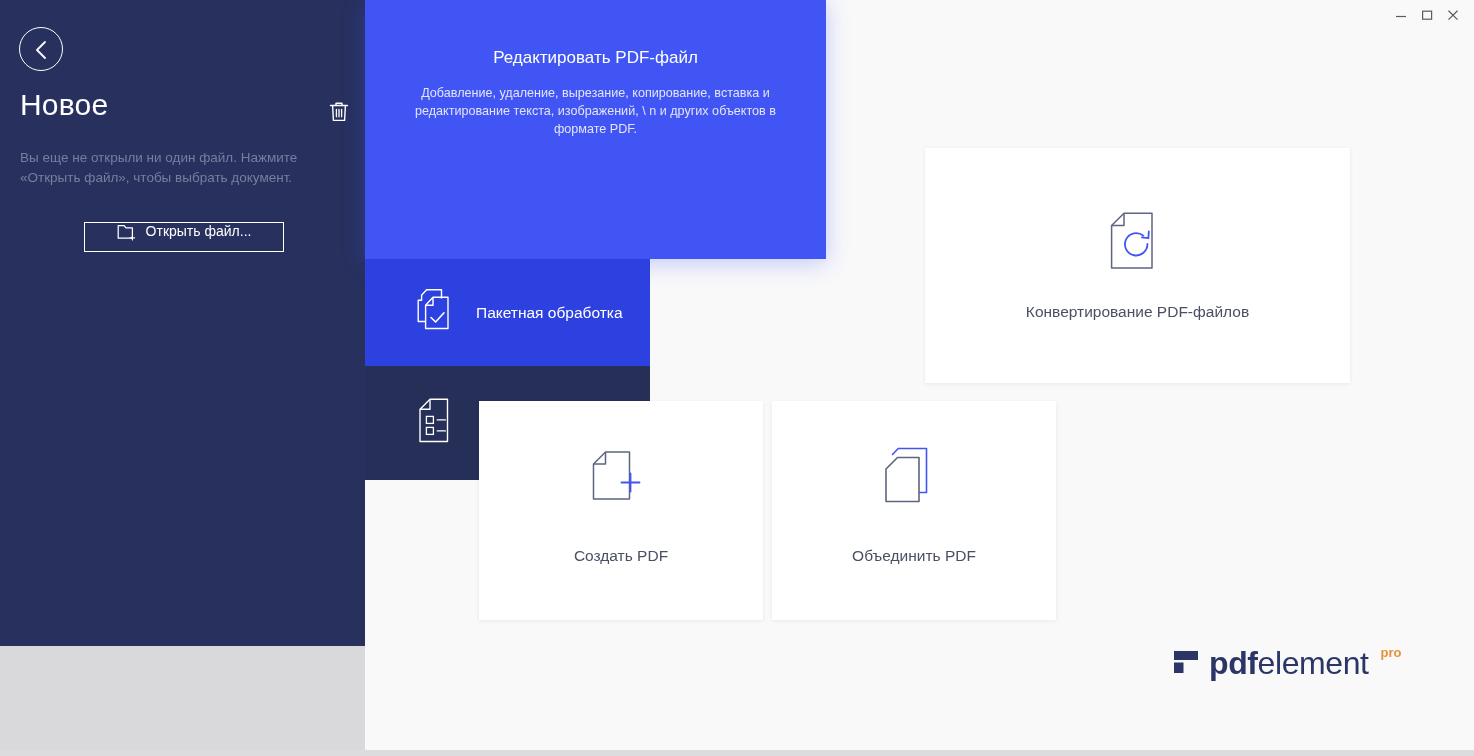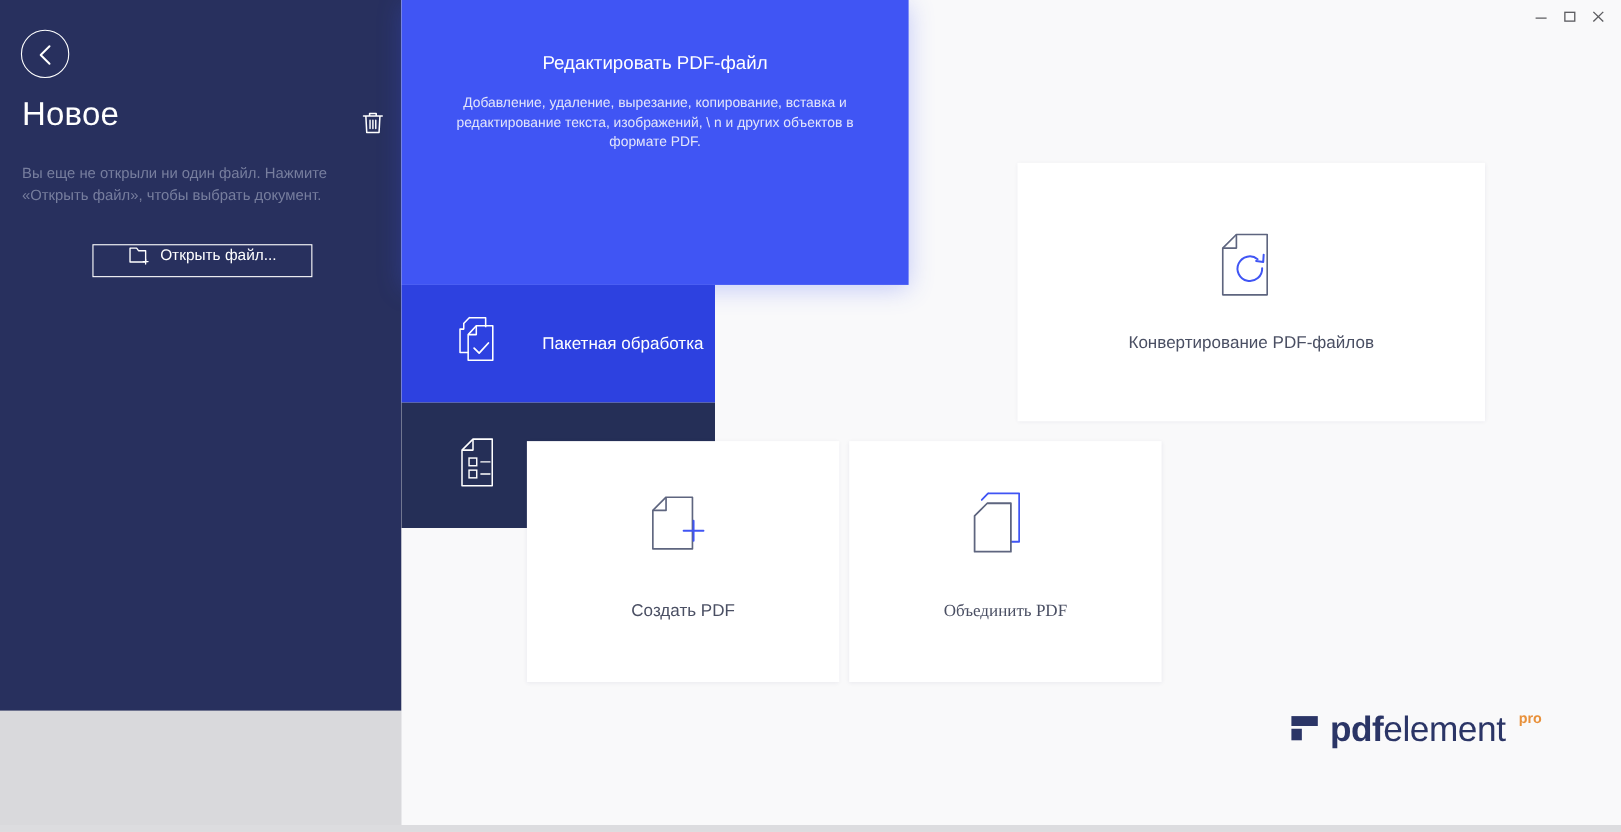--- a/index.html
+++ b/index.html
@@ -174,33 +174,33 @@
   #card-merge {
     left: 407px; top: 401px;
     width: 284px; height: 219px;
     cursor: pointer;
   }
   #card-merge .ico-wrap {
     position: absolute; left: 0; right: 0; top: 45px;
     display: flex; justify-content: center;
   }
   #card-merge .card-title {
-    position: absolute; left: 0; right: 0; top: 146px; font-family: Liberation Serif, serif;
+    position: absolute; left: 0; right: 0; top: 146px;
   }
 
   
   #card-batch {
     left: 700px; top: 393px;
     width: 285px; height: 107px;
     background: #2d41e0;
     cursor: pointer;
     display: flex;
     align-items: center;
     padding-left: 52px;
-    gap: 34px;
+    gap: 17px;
   }
   #card-batch .wide-title {
     font-size: 15.5px;
     color: #ffffff;
   }
 
   
   #card-templates {
     left: 700px; top: 510px;
     width: 285px; height: 114px;

